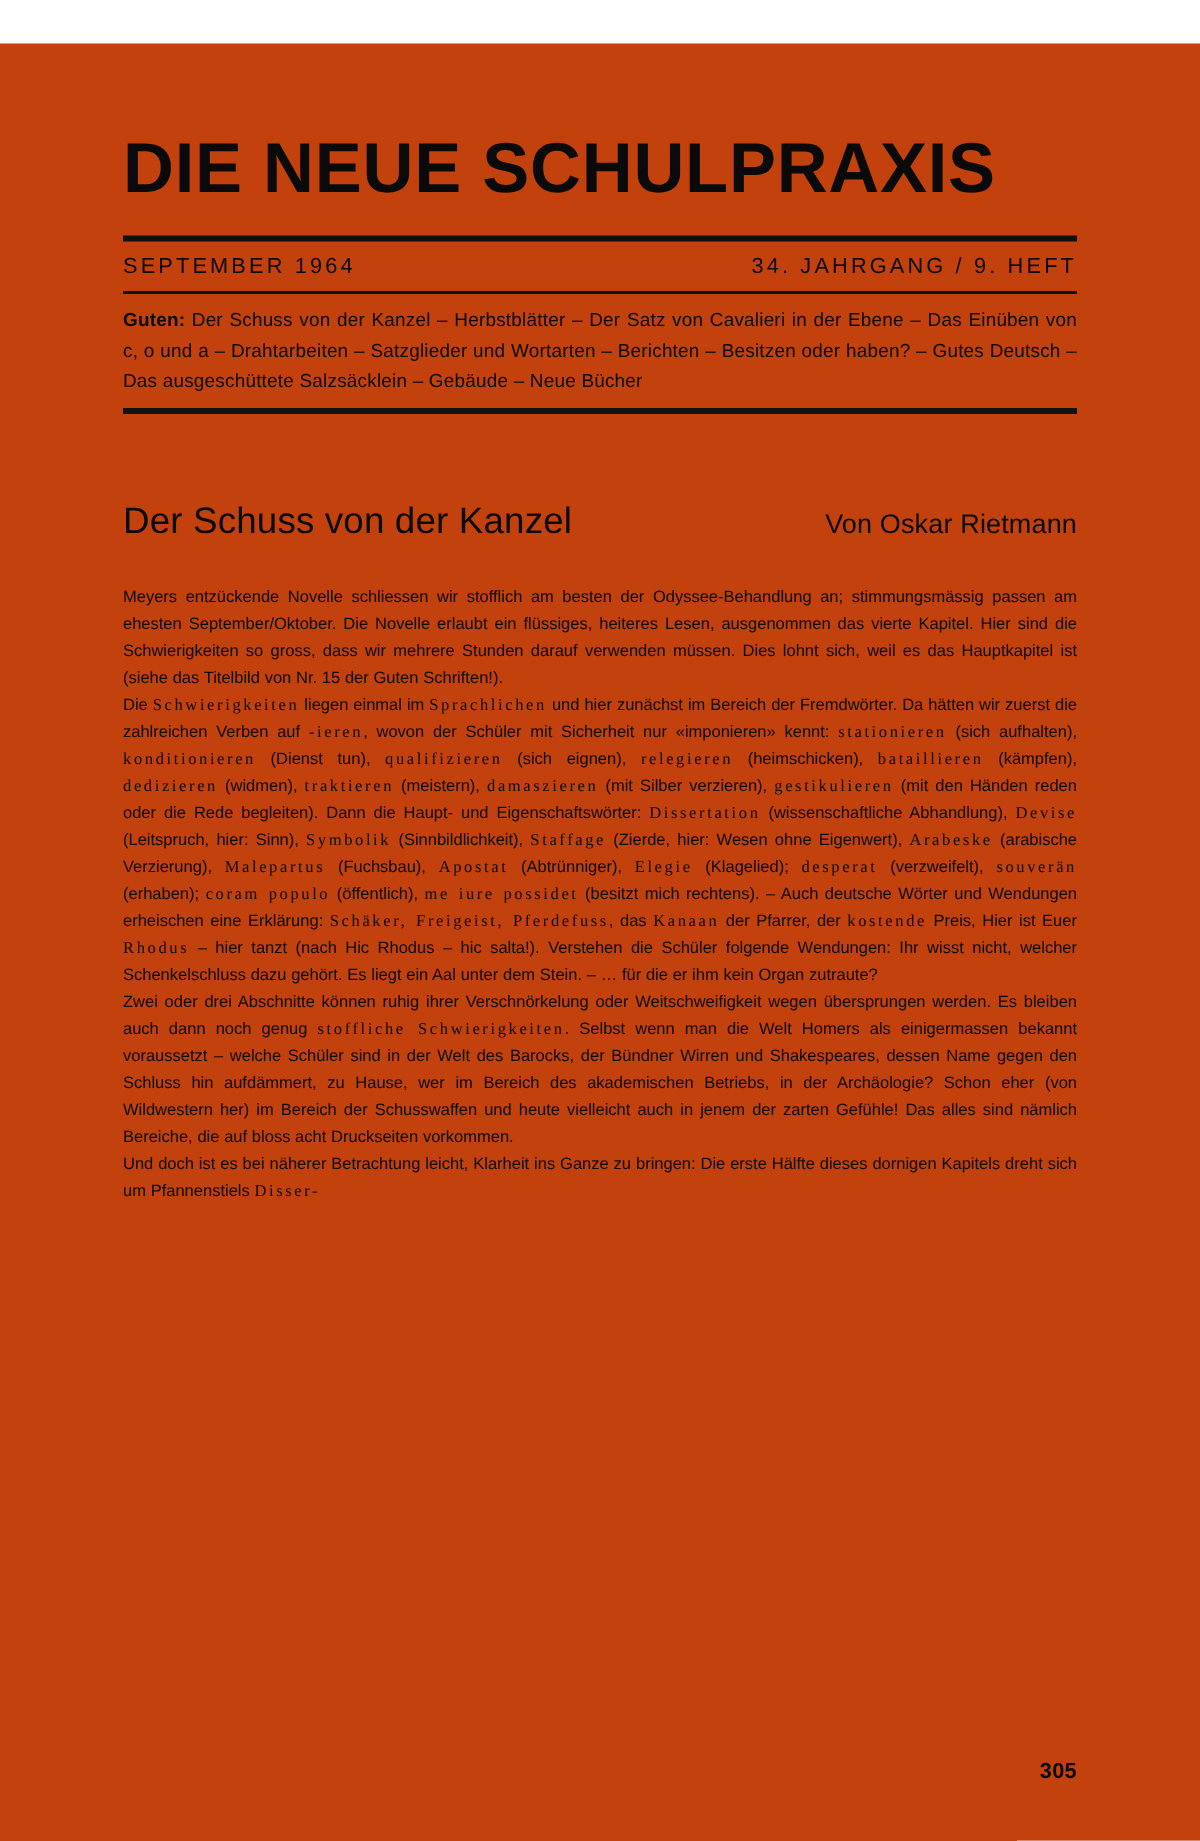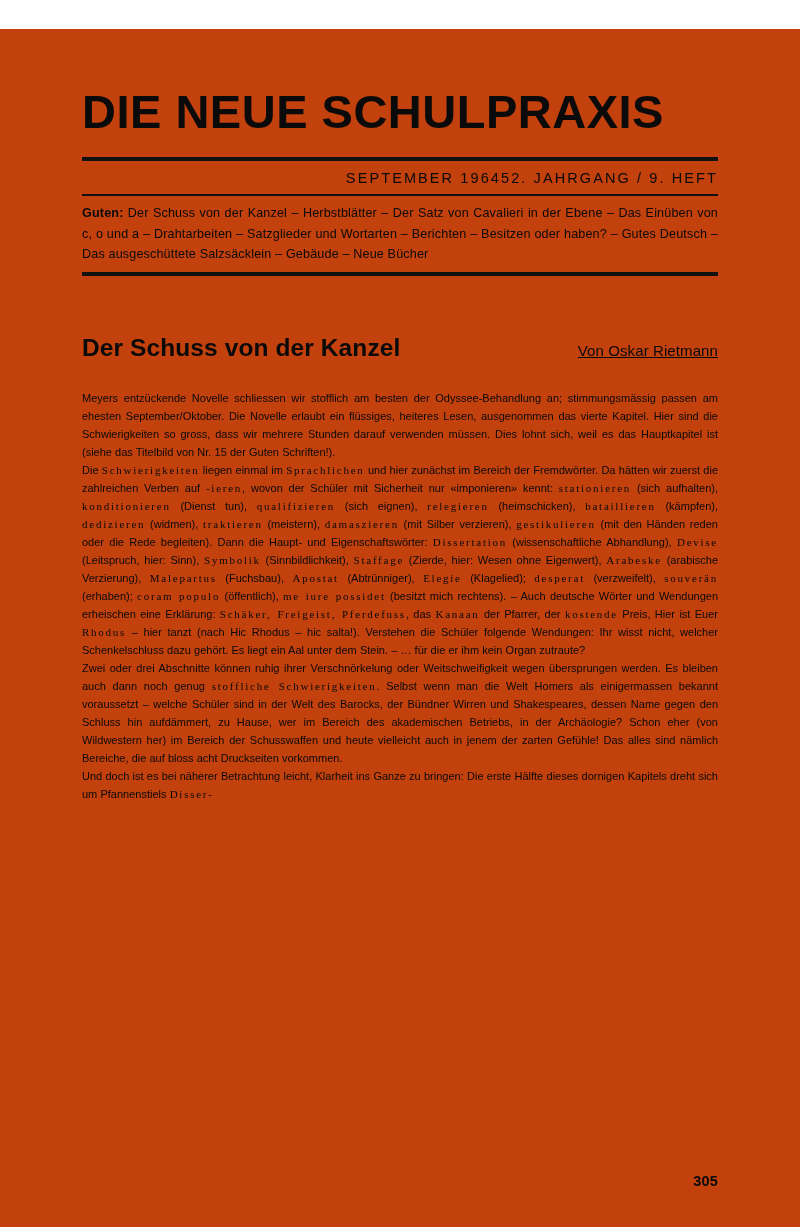--- a/index.html
+++ b/index.html
@@ -52,21 +52,21 @@
   .rule-thick {
     height: 4px;
   }
   .rule-top {
     margin-top: 21px;
   }
 
   
   .issue-line {
     display: flex;
-    justify-content: flex-end;
+    justify-content: space-between;
     align-items: baseline;
     font-size: 14.5px;
     font-weight: normal;
     letter-spacing: 2.1px;
     padding: 9px 0 8px 0;
   }
   .issue-date {
     white-space: nowrap;
   }
   .issue-number {
@@ -89,32 +89,31 @@
 
   
   .article-head {
     display: flex;
     justify-content: space-between;
     align-items: baseline;
     margin-top: 58px;
   }
   .article-title {
     font-size: 24.5px;
-    font-weight: bold;
+    font-weight: normal;
     letter-spacing: 0.1px;
     margin: 0;
     white-space: nowrap;
   }
   .article-byline {
-    font-size: 15px;
+    font-size: 18px;
     font-weight: normal;
     letter-spacing: 0.1px;
     white-space: nowrap;
     padding-bottom: 1px;
-    text-decoration: underline;
   }
 
   
   .body {
     margin-top: 27px;
     font-size: 11px;
     line-height: 18px;
   }
   .body p {
     margin: 0;
@@ -145,21 +144,21 @@
 <div class="page">
 
   <div class="masthead">
     <h1 class="masthead-title">DIE NEUE SCHULPRAXIS</h1>
   </div>
 
   <hr class="rule rule-thick rule-top">
 
   <div class="issue-line">
     <span class="issue-date">SEPTEMBER 1964</span>
-    <span class="issue-number">52. JAHRGANG / 9. HEFT</span>
+    <span class="issue-number">34. JAHRGANG / 9. HEFT</span>
   </div>
 
   <hr class="rule rule-thin">
 
   <div class="contents">
     <span class="contents-label">Guten:</span><span>&nbsp;</span><span>Der Schuss von der Kanzel – Herbstblätter – Der Satz von Cavalieri in der Ebene – Das Einüben von c, o und a – Drahtarbeiten – Satzglieder und Wortarten – Berichten – Besitzen oder haben? – Gutes Deutsch – Das ausgeschüttete Salzsäcklein – Gebäude – Neue Bücher</span>
   </div>
 
   <hr class="rule rule-thick">
 

